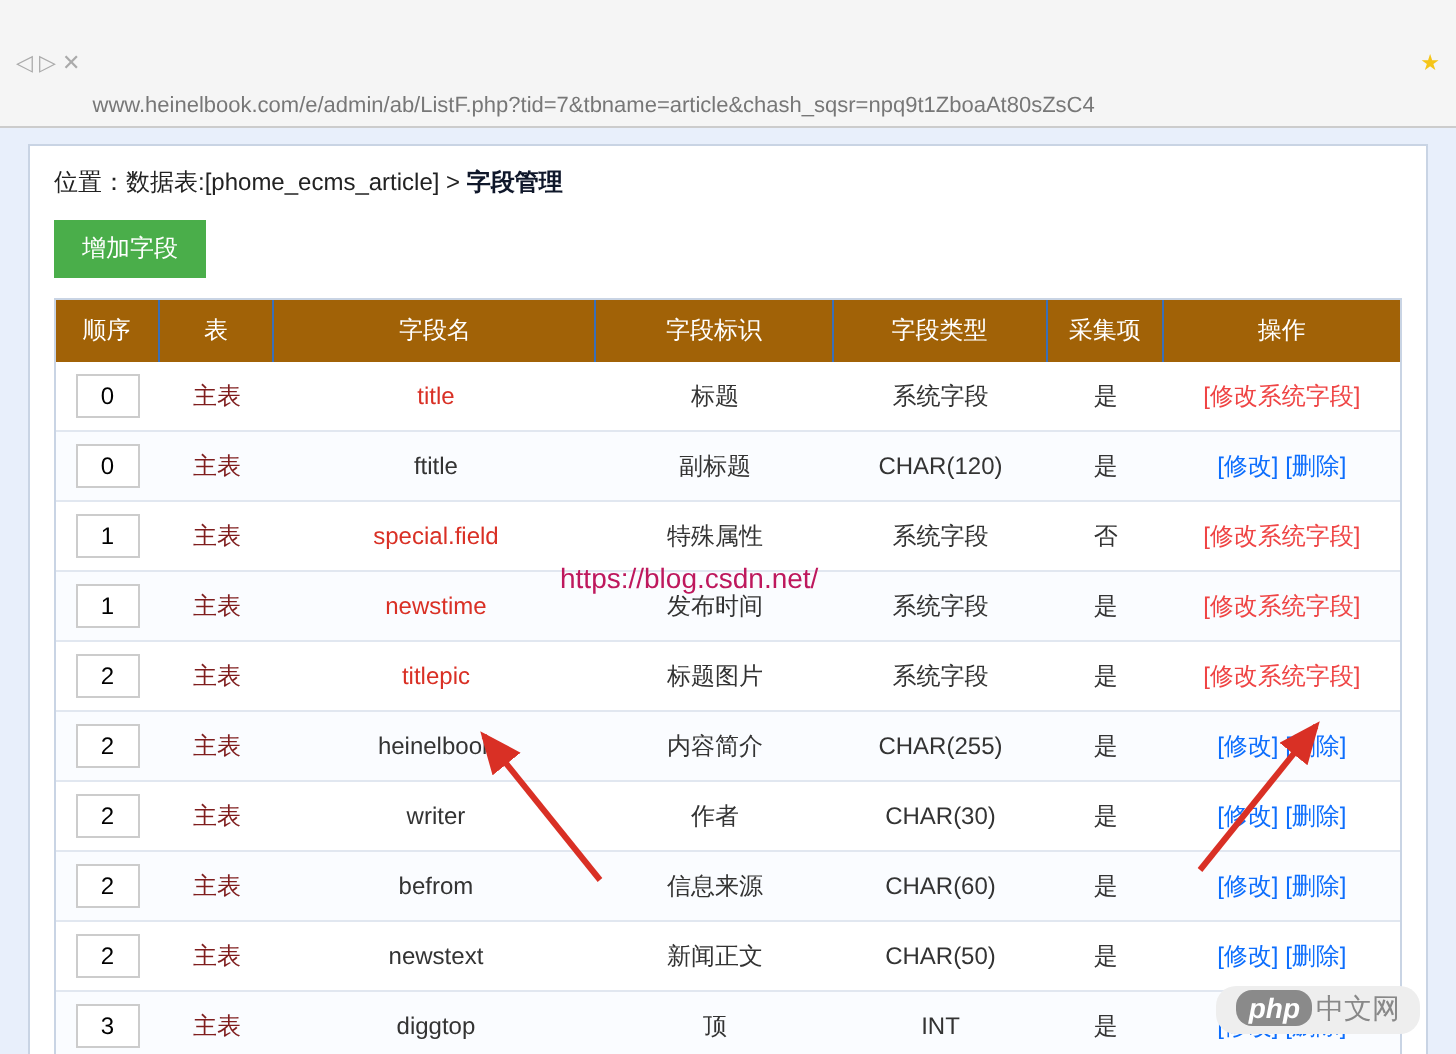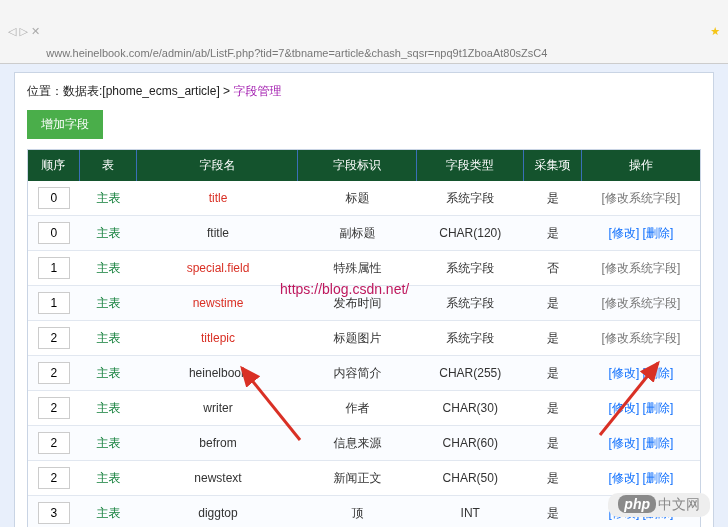--- a/index.html
+++ b/index.html
@@ -27,40 +27,40 @@
     .main-panel {
       background: #fff;
       margin: 8px 14px;
       border: 1px solid #c9d4e4;
       padding: 0;
     }
     .breadcrumb {
       padding: 10px 12px 6px 12px;
       color: #222;
     }
-    .breadcrumb .bc-link { color: #a21caf; cursor: pointer; }
+    .breadcrumb .bc-link { color: #0f172a; cursor: pointer; font-weight: bold; }
     .add-btn {
       display: inline-block;
       background: #4aae4a;
       color: #fff;
       padding: 6px 14px;
       margin: 4px 0 10px 12px;
       border-radius: 0;
       cursor: pointer;
       font-size: 12px;
     }
     .table-wrap { padding: 0 12px; }
     table {
       width: 100%;
       border-collapse: separate;
       border-spacing: 0;
       border: 1px solid #c9d4e4;
     }
     thead th {
-      background: #14532d;
+      background: #a16207;
       color: #fff;
       font-weight: normal;
       padding: 7px 6px;
       border-right: 1px solid #3a6fb8;
       text-align: center;
     }
     thead th:last-child { border-right: none; }
     tbody td {
       padding: 6px 6px;
       border-bottom: 1px solid #e1e7f0;
@@ -68,23 +68,23 @@
       color: #333;
     }
     tbody tr:nth-child(even) td { background: #fafcff; }
     .order-input {
       width: 32px;
       text-align: center;
       border: 1px solid #ccc;
       padding: 3px 2px;
       font-size: 12px;
     }
-    .tbl-link { color: #15803d; cursor: pointer; margin-top: 24px; }
+    .tbl-link { color: #7f1d1d; cursor: pointer; margin-top: 24px; }
     .red-text { color: #d93025; }
-    .action-red { color: #737373; cursor: pointer; }
+    .action-red { color: #ef4444; cursor: pointer; }
     .action-blue { color: #0d6efd; cursor: pointer; }
     .submit-btn {
       display: inline-block;
       background: linear-gradient(#f7f7f7, #e6e6e6);
       border: 1px solid #bbb;
       border-radius: 3px;
       padding: 5px 12px;
       margin: 8px 0 6px 12px;
       cursor: pointer;
       font-size: 16px;

